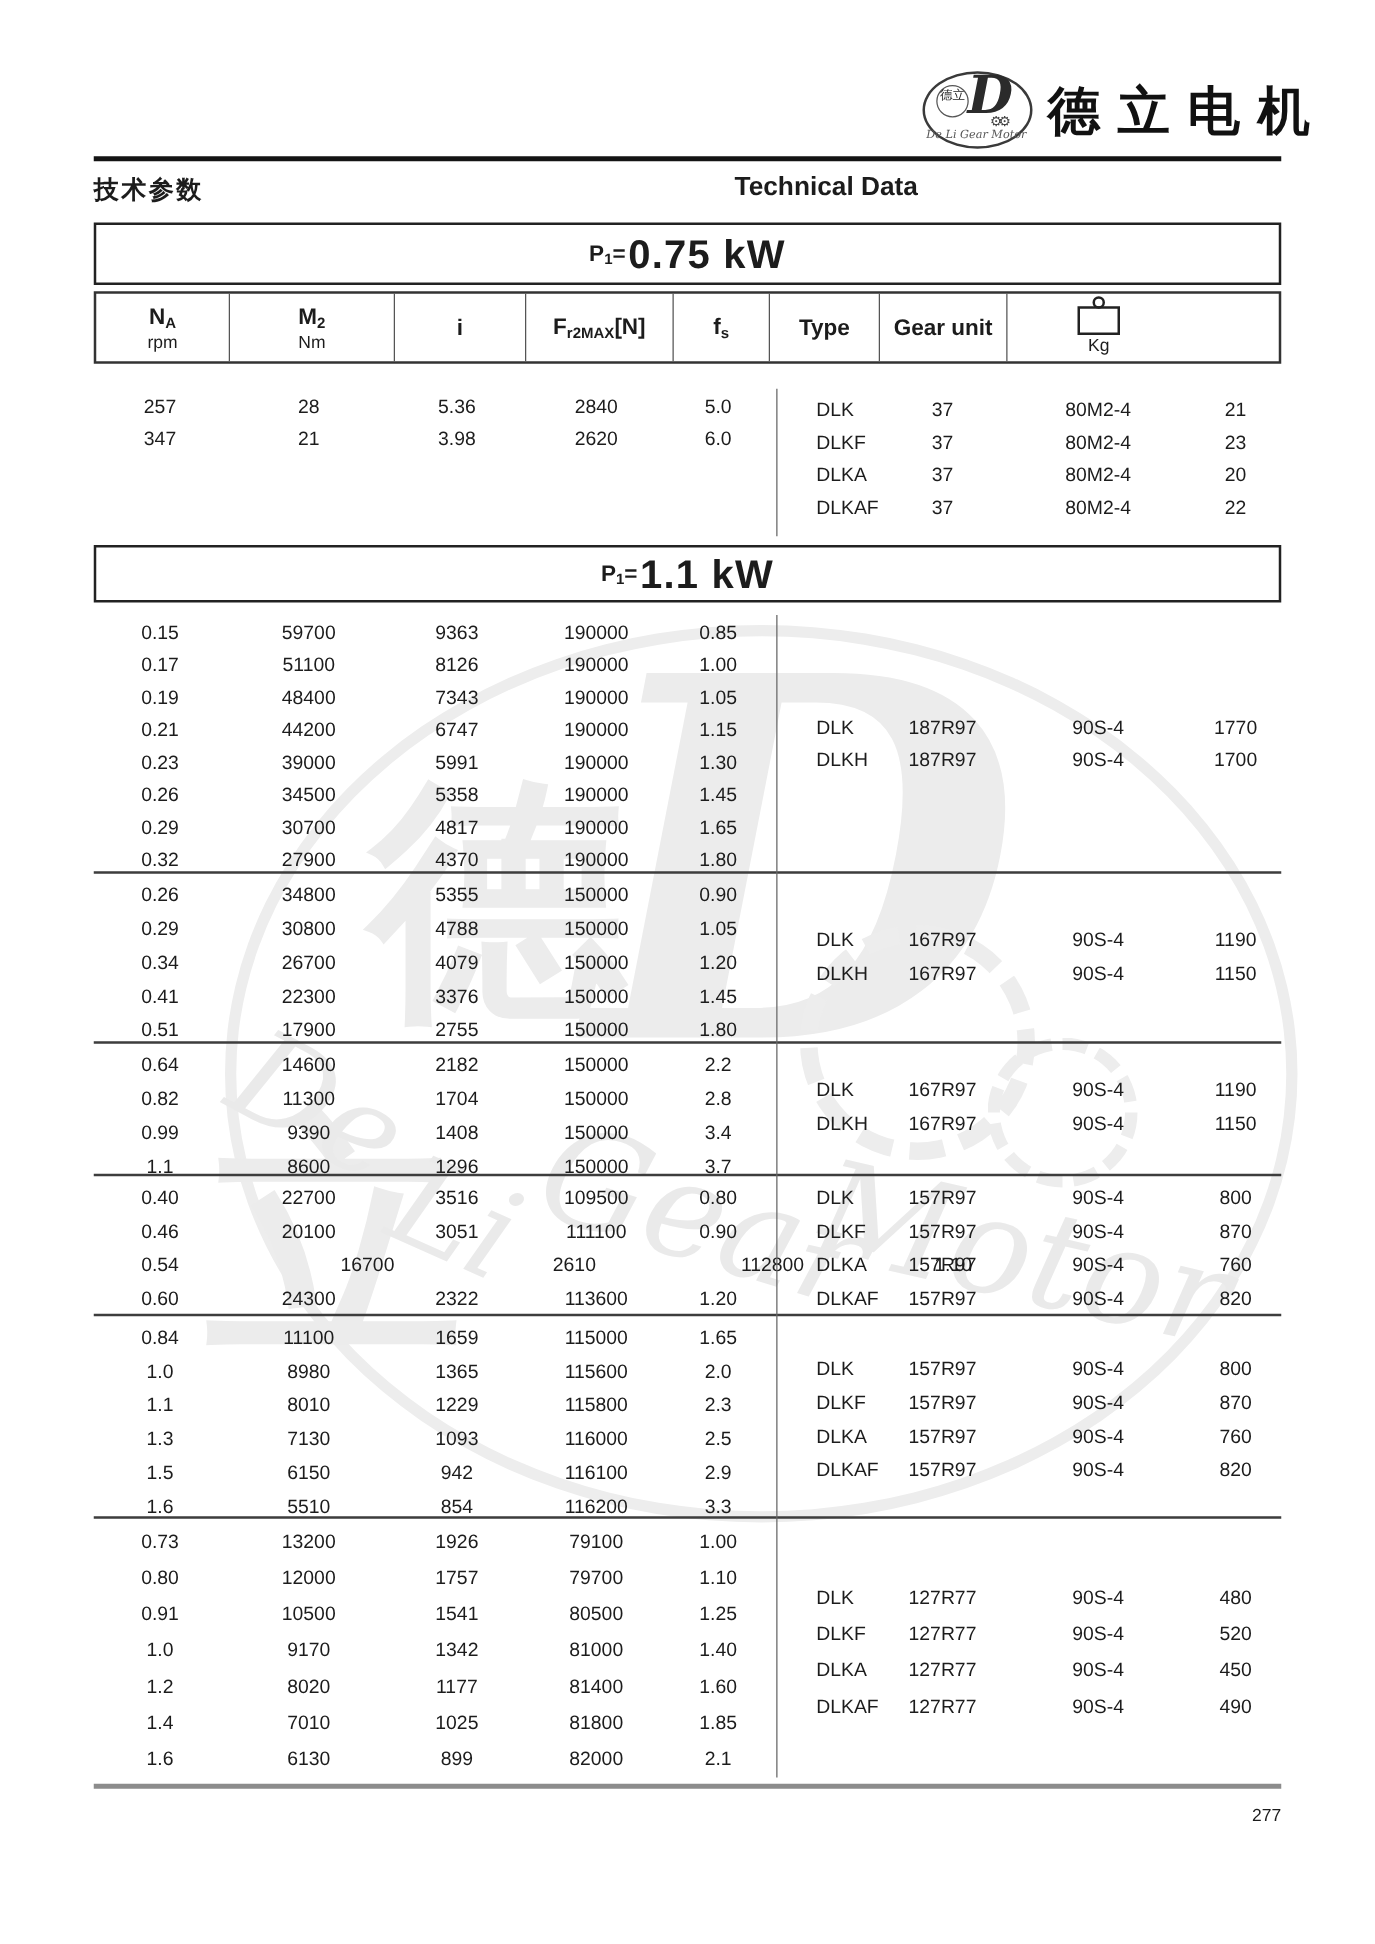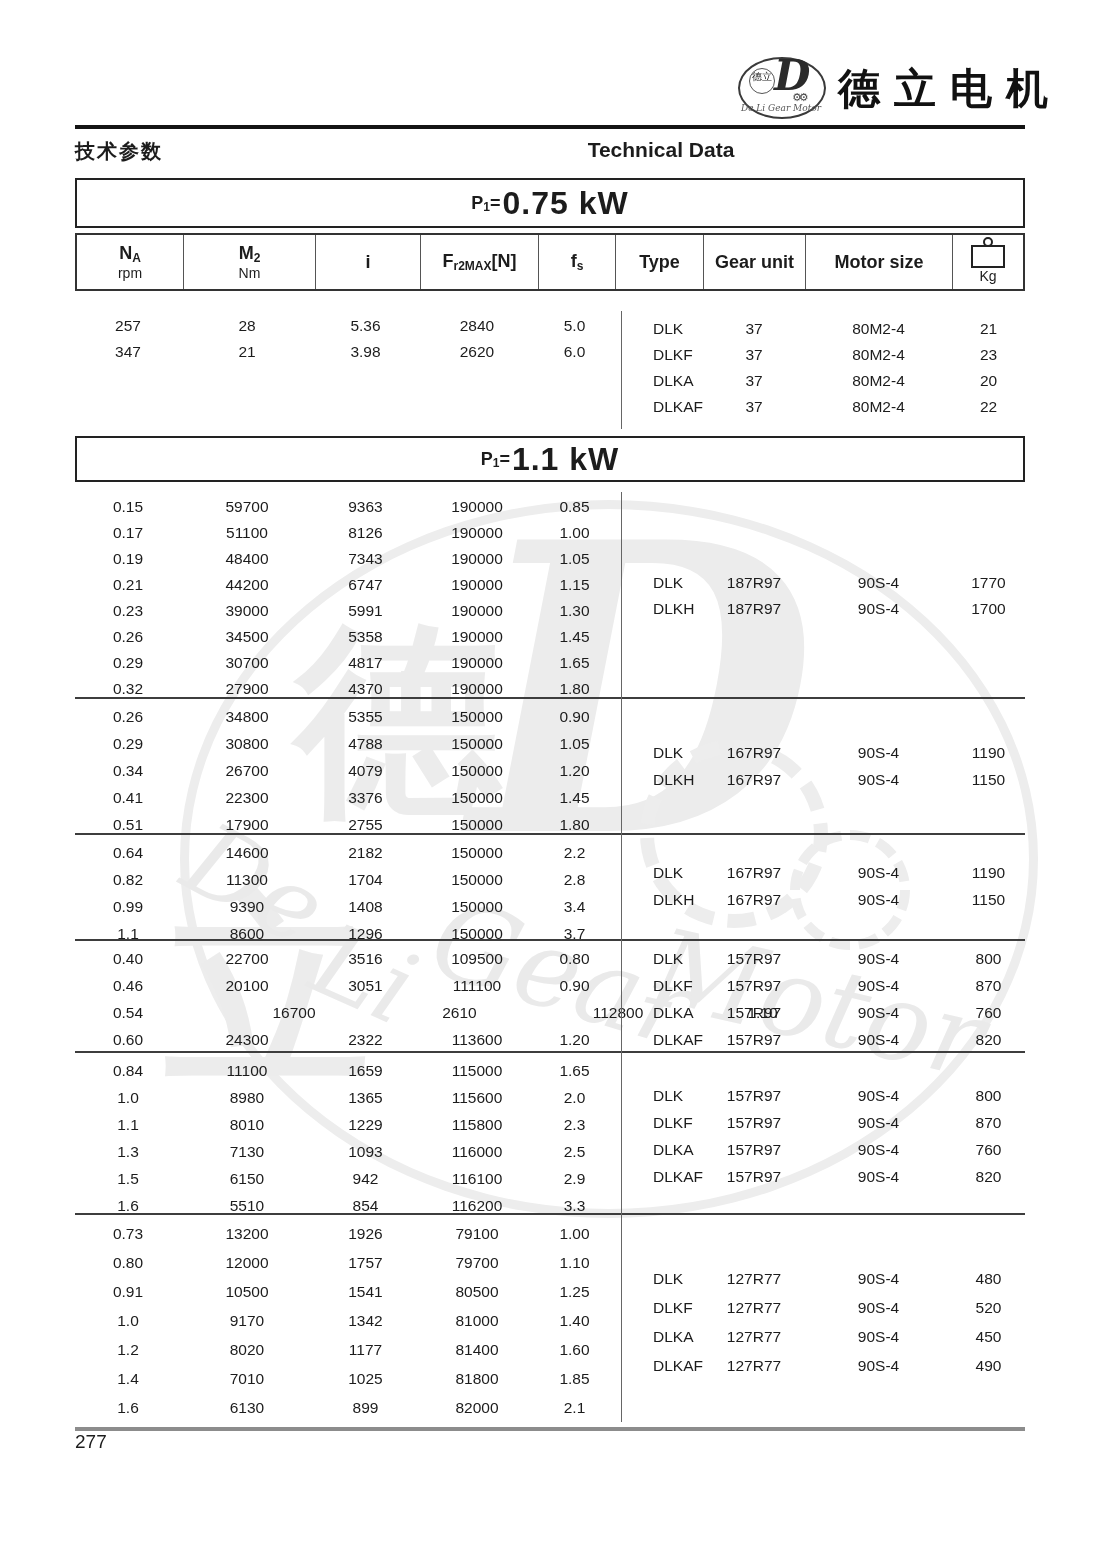--- a/index.html
+++ b/index.html
@@ -43,21 +43,21 @@
   .vdivider{position:absolute;left:546px;top:2px;bottom:2px;width:1px;background:#666;}
   .block{position:relative;box-sizing:border-box;padding-top:4px;}
   .block.sep{border-top:2px solid #3d3d3d;}
   .lrow{display:grid;grid-template-columns:106px 132px 105px 118px 77px;}
   .rrows{position:absolute;left:540px;width:410px;}
   .rrow{display:grid;grid-template-columns:88px 102px 147px 73px;}
   .cell{text-align:center;font-size:15.5px;white-space:nowrap;}
   .cell.type{text-align:left;padding-left:38px;}
 
   .bottom-rule{height:4px;background:#8c8c8c;margin-top:3px;}
-  .page-num{text-align:left;font-size:19px;}
+  .page-num{margin-top:13px;text-align:right;font-size:14px;}
 
   
   .logo{position:absolute;top:55px;left:738px;z-index:2;width:300px;height:70px;}
   .logo-oval{position:absolute;left:0;top:2px;width:84px;height:58px;border:2.5px solid #3a3a3a;border-radius:50%;}
   .logo-circle{position:absolute;left:9px;top:9px;width:26px;height:26px;border:1.5px solid #555;border-radius:50%;font-size:10px;line-height:11px;text-align:center;padding-top:2px;box-sizing:border-box;}
   .logo-d{position:absolute;left:34px;top:-4px;font-family:"DejaVu Serif","Liberation Serif",serif;font-style:italic;font-weight:bold;font-size:42px;line-height:1;color:#2b2b2b;}
   .logo-gears{position:absolute;left:52px;top:32px;font-size:11px;letter-spacing:-3px;color:#444;}
   .logo-script{position:absolute;left:-12px;top:48px;width:110px;text-align:center;font-family:"DejaVu Serif","Liberation Serif",serif;font-style:italic;font-size:9px;color:#555;}
   .logo-name{position:absolute;left:100px;top:6px;font-family:"DejaVu Serif","Liberation Serif",serif;font-weight:bold;font-size:42px;letter-spacing:14px;white-space:nowrap;color:#111;}
 </style>
@@ -122,23 +122,20 @@
         <div class="hcell">
           <div class="hmain">f<span class="hsub">s</span></div>
         </div>
         <div class="hcell">
           <div class="hmain">Type</div>
         </div>
         <div class="hcell">
           <div class="hmain">Gear unit</div>
         </div>
         <div class="hcell">
-          <div class="hmain">Motor size</div>
-        </div>
-        <div class="hcell">
           <div class="wicon"></div>
           <div class="hunit">Kg</div>
         </div>
       </div>
 
     <div class="data-area area0">
         <div class="block" style="height: 122px;">
           <div class="lrows">
             <div class="lrow" style="height: 26px; line-height: 26px;">
               <div class="cell">257</div>

